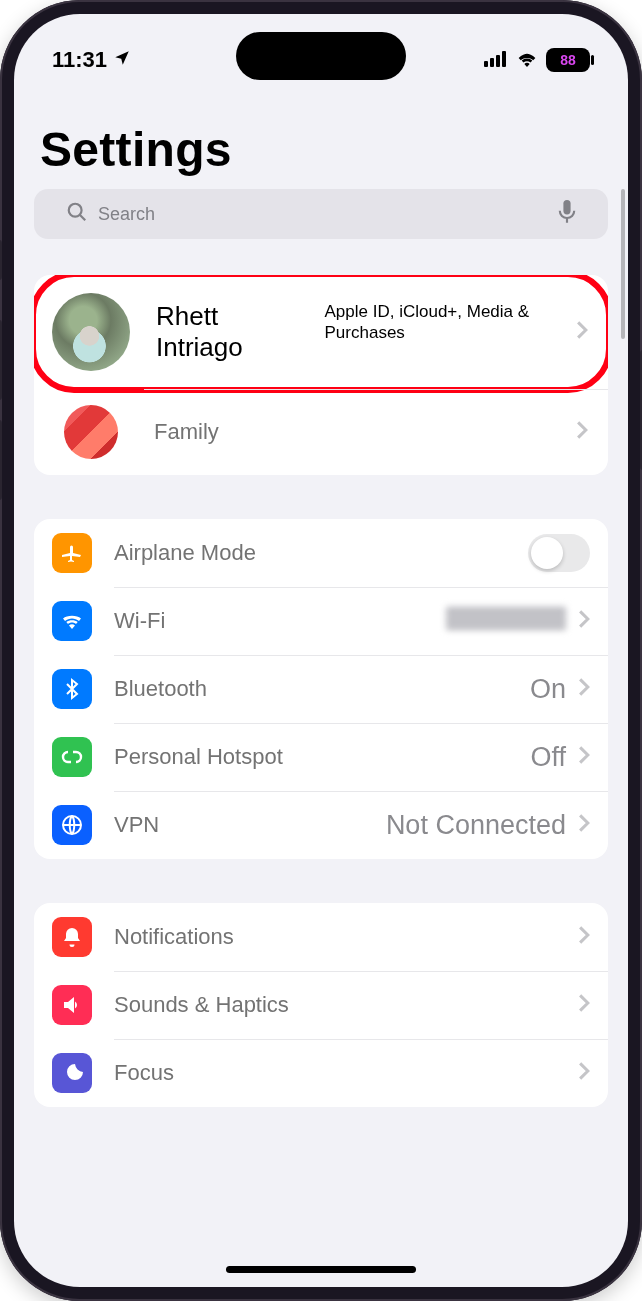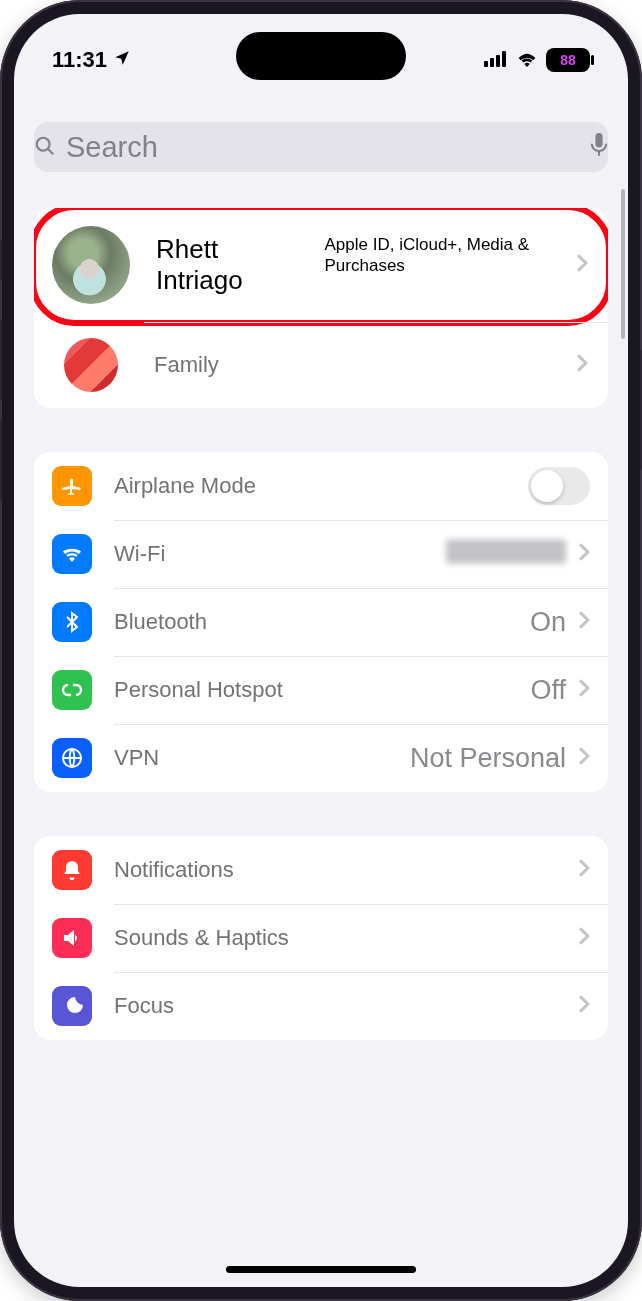--- a/index.html
+++ b/index.html
@@ -87,23 +87,23 @@
       letter-spacing: .3px;
       margin-bottom: 12px;
       padding-left: 6px;
     }
     .search-bar {
       display: flex;
       align-items: center;
       background: #e4e3e9;
       border-radius: 14px;
       height: 50px;
-      padding: 0 0;
+      padding: 0 32px;
       color: #818187;
-      font-size: 29px;
+      font-size: 18px;
       gap: 10px;
     }
     .search-bar .mic { margin-left: auto; }
     
     .group {
       background: #fff;
       border-radius: 16px;
       margin-top: 36px;
       overflow: hidden;
     }
@@ -233,20 +233,21 @@
         </span>
         <span class="battery-pill">
           <span>88</span>
         </span>
       </div>
     </div>
 
     <div class="scroll-indicator"></div>
 
     <div class="content">
+      <h1 class="page-title">Settings</h1>
 
       <div class="search-bar">
         <span>
           <svg width="22" height="22" viewBox="0 0 24 24" fill="none" stroke="#818187" stroke-width="2.4">
             <circle cx="10" cy="10" r="7"></circle>
               <line x1="21" y1="21" x2="15" y2="15"></line>
           </svg>
         </span>
         <span>Search</span>
         <span class="mic">
@@ -336,21 +337,21 @@
           </span>
         </div>
         <div class="row">
           <div class="icon-box c-blue2">
             <svg width="24" height="24" viewBox="0 0 24 24" fill="none" stroke="#fff" stroke-width="2">
               <circle cx="12" cy="12" r="9"></circle>
                 <path d="M3 12h18M12 3c3 3 3 15 0 18M12 3c-3 3-3 15 0 18"></path>
             </svg>
           </div>
           <span class="label">VPN</span>
-          <span class="value">Not Personal</span>
+          <span class="value">Not Connected</span>
           <span class="chevron">
             <svg width="12" height="18" viewBox="0 0 8 14" fill="none" stroke="#c5c5c8" stroke-width="2.4">
                 <path d="M1 1l6 6-6 6"></path>
               </svg>
           </span>
         </div>
       </div>
 
       <div class="group">
         <div class="row">

